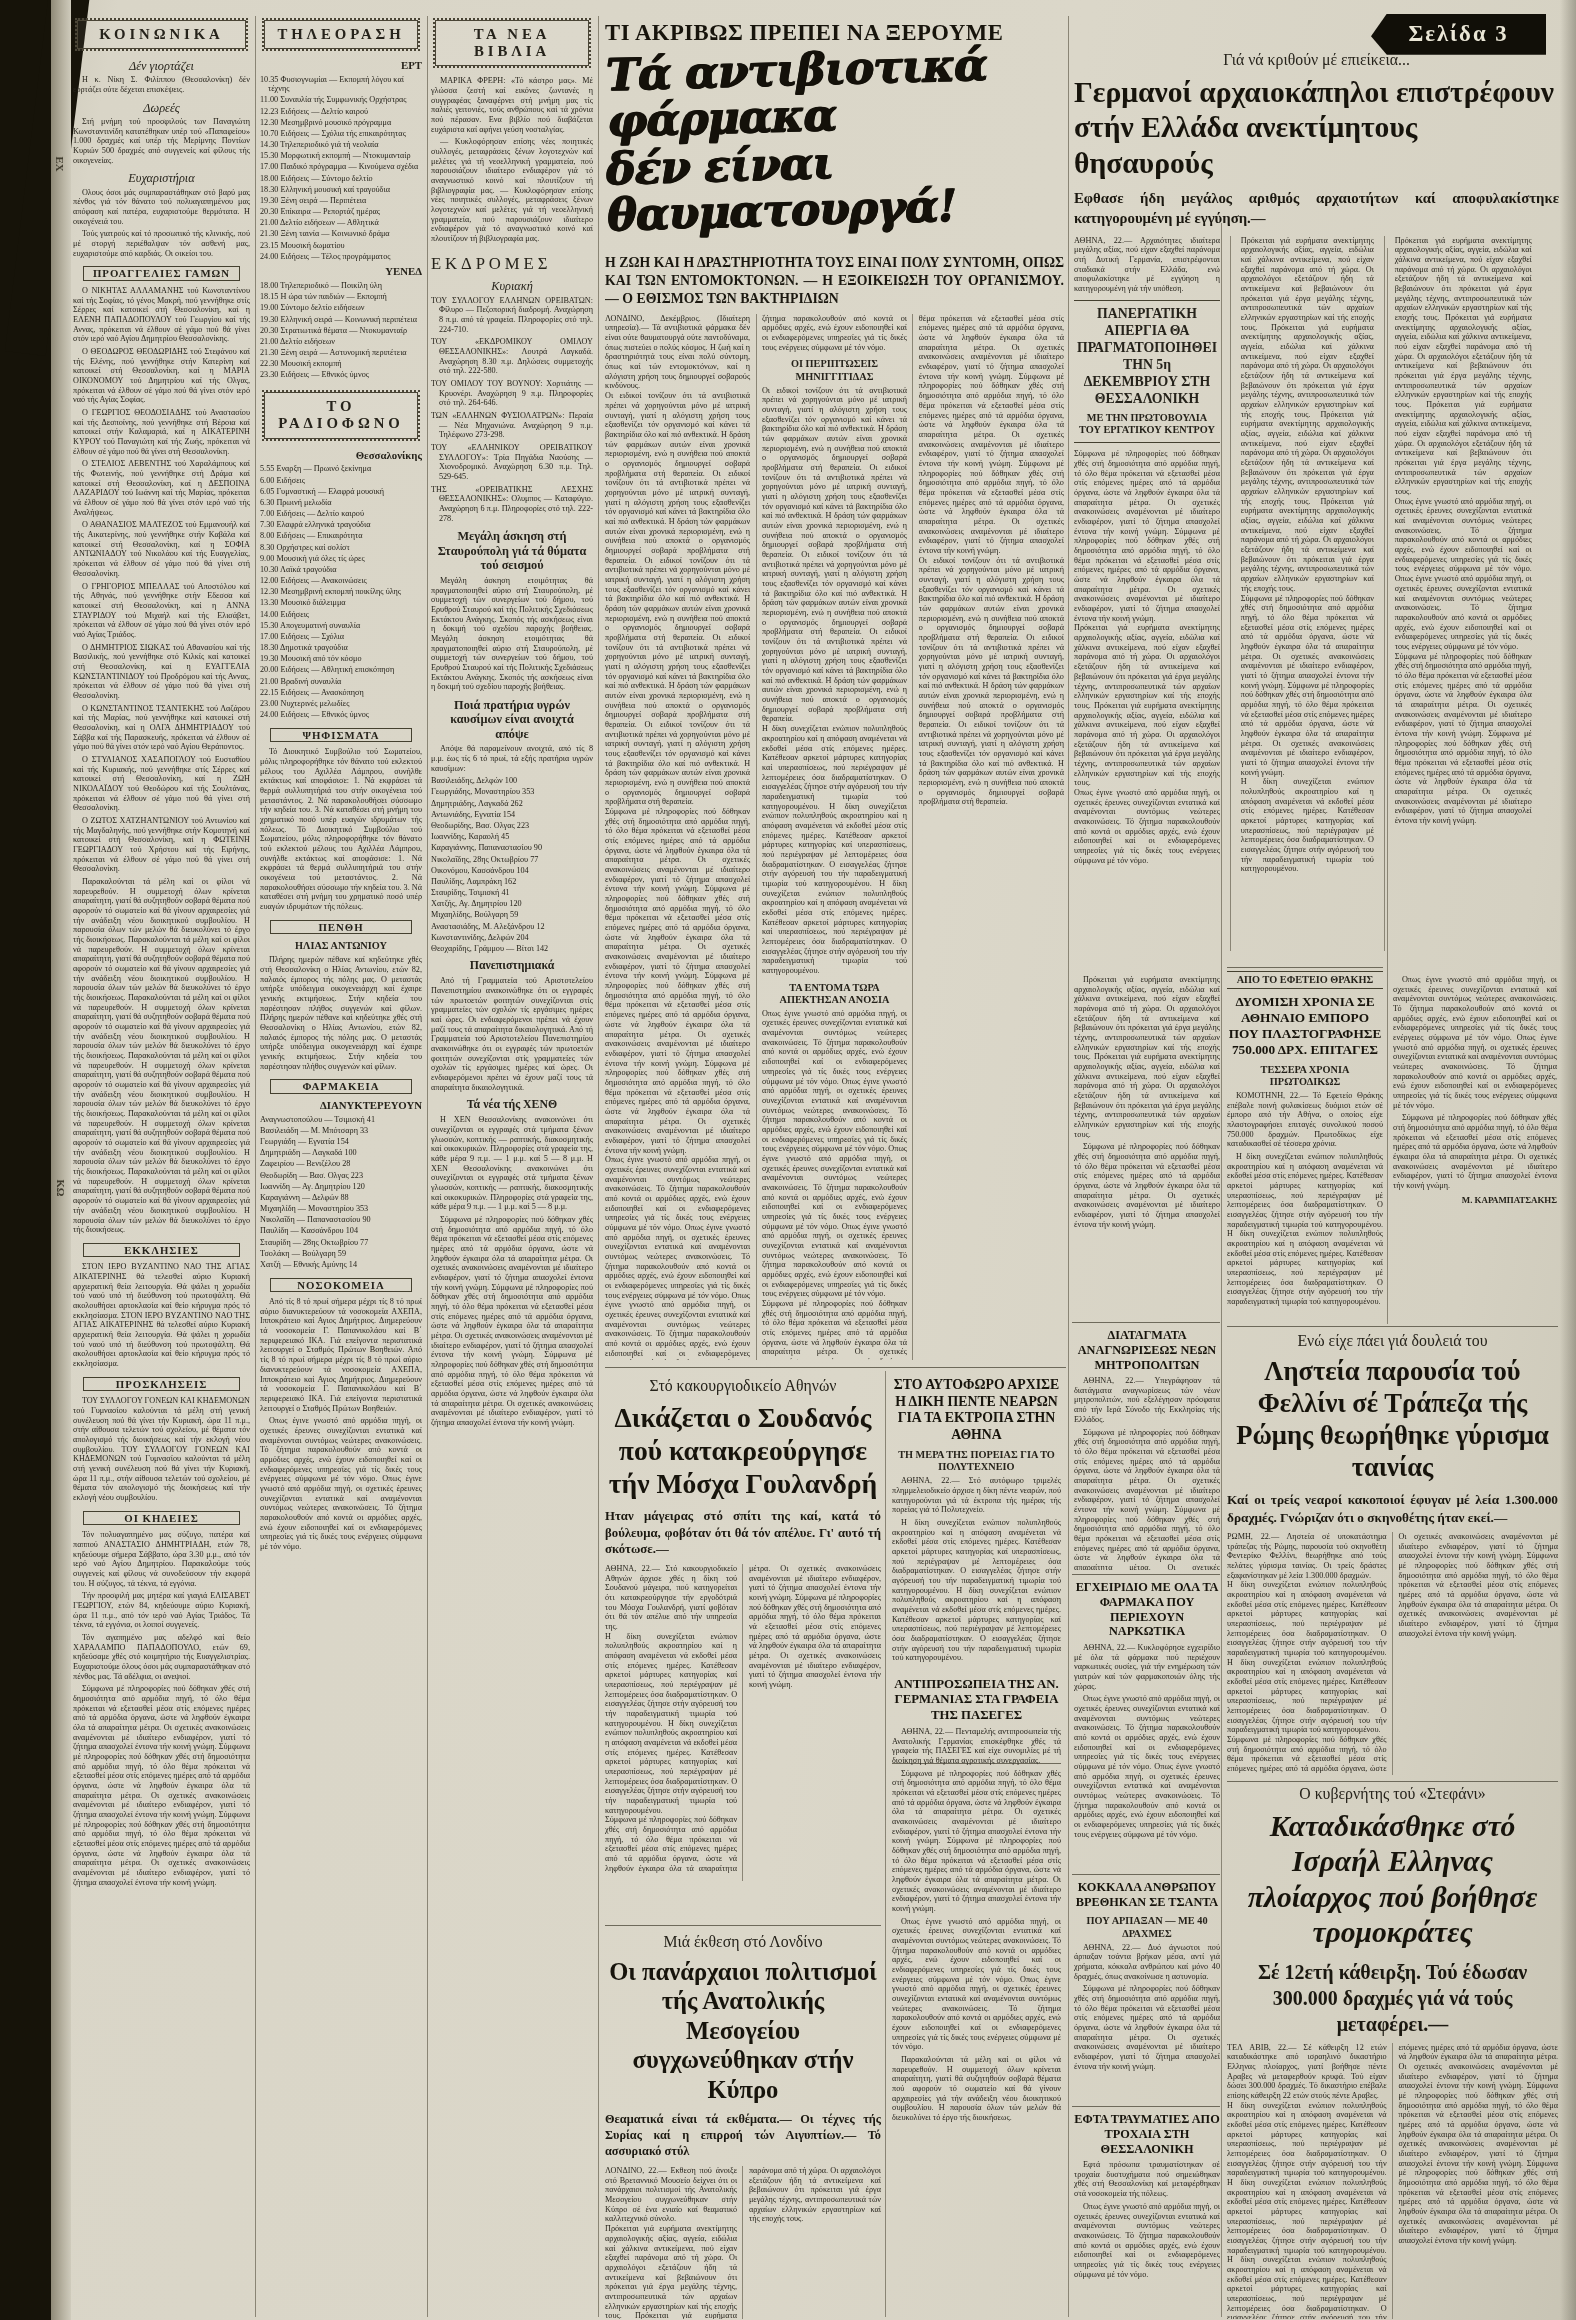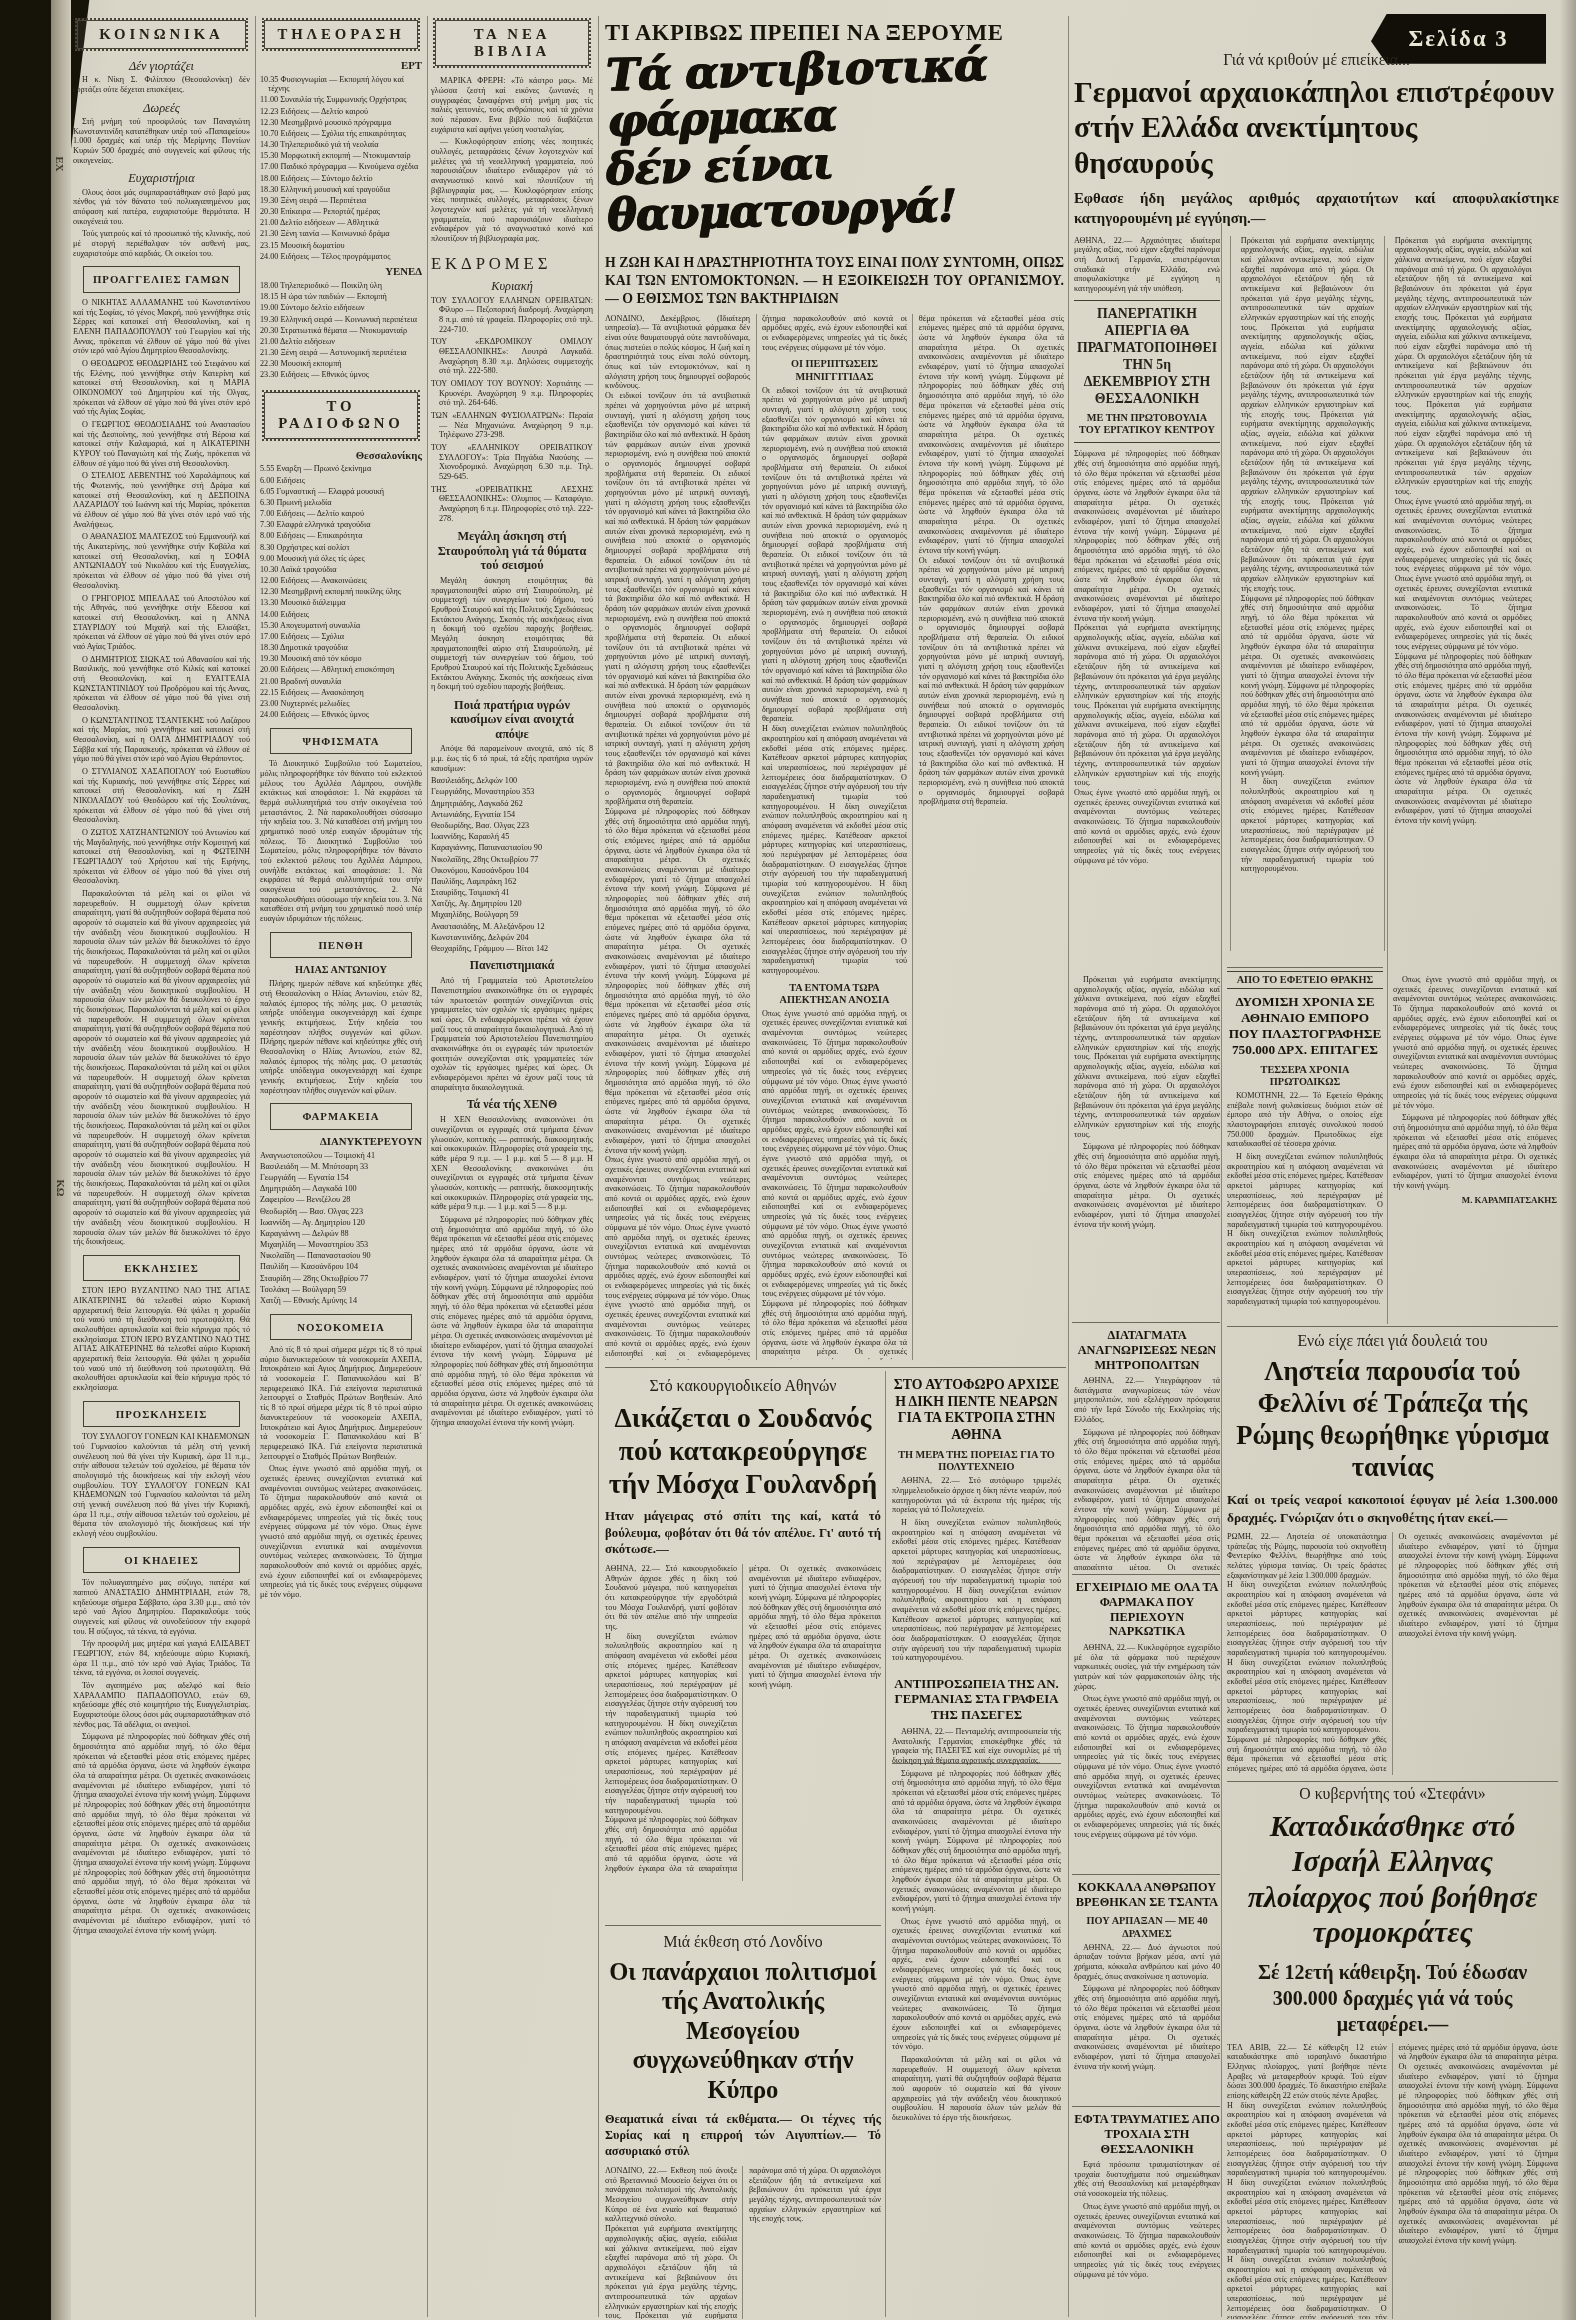--- a/index.html
+++ b/index.html
@@ -13,36 +13,36 @@
 .fold{position:absolute;right:0;top:0;width:15.8px;height:2321px;background:linear-gradient(to right,rgba(0,0,0,0),rgba(70,66,52,.35))}
 .vr{position:absolute;width:1px;background:#8a8575}
 .hr{position:absolute;height:1px;background:#6e6a5b}
 .col{position:absolute;font-size:8.2px;line-height:1.18;text-align:justify;overflow:hidden}
 .t{font-size:8.2px;line-height:1.18;text-align:justify}
 .col p,.t p,p.t{margin:0 0 3px;text-indent:8.9px}
 .pg{text-indent:8.9px;margin-bottom:3px}
 .ll{margin-bottom:1.5px;text-indent:-7.9px;padding-left:7.9px;text-align:left}
 .pe{text-indent:-7.9px;padding-left:7.9px;margin-bottom:3px}
 .ornbox{border:2px dotted #4a4536;box-shadow:inset 0 0 0 1px #4a4536;padding:5.9px 2px;margin:0 2px 7.9px;text-align:center;font-weight:bold;font-size:14.8px;letter-spacing:3.9px;background:rgba(255,255,255,.06)}
-.pillhead{border:1px solid #44402f;margin:7.9px 9.9px 4.9px;padding:6px;text-align:center;font-weight:bold;font-size:10.8px;letter-spacing:1px}
+.pillhead{border:1px solid #44402f;margin:7.9px 9.9px 4.9px;padding:0;text-align:center;font-weight:bold;font-size:10.8px;letter-spacing:1px}
 .cursive-head{font-style:italic;font-weight:normal;text-align:center;font-size:12.3px;margin:5.9px 0 2px}
 .bighead{font-weight:normal;letter-spacing:3.9px;font-size:16.7px;margin:9.9px 0 3.9px}
 .sublabel{font-weight:bold;text-align:right;font-size:10.8px;margin:3.9px 0 3px}
 .subhead{font-weight:bold;text-align:center;font-size:10.3px;margin:5.9px 3.9px 3px;break-inside:avoid}
 .kick{text-align:center;font-size:15.8px;margin-bottom:5.9px}
 .bt{font-weight:bold;text-align:center;line-height:1.2;margin-bottom:3.9px;color:#17140c}
 .rulehead{font-weight:bold;font-size:10.3px;text-align:center;border-top:1px solid #44402f;border-bottom:1px solid #44402f;padding:2px 0;margin-bottom:4.9px}
 .deck{font-weight:bold;font-size:13.8px;line-height:1.3;text-align:justify;margin:7.9px 0 5.9px;color:#1b1810}
 .script-head{font-family:"DejaVu Serif",serif;font-style:italic;font-weight:bold;font-size:44px;line-height:1.05;letter-spacing:-1px;color:#14110a;transform:rotate(-1.6deg);transform-origin:left top;text-shadow:1.4px 0 currentColor,0 1px currentColor,1px 1px currentColor}
 .main-kick{font-weight:bold;font-size:22.7px;letter-spacing:0.5px;color:#17140c;margin-bottom:5.9px}
 .strike{border-top:1px solid #44402f;border-bottom:1px solid #44402f;padding:5.9px 1px;margin:5.9px 0}
 .strike-title{font-weight:bold;font-size:13.8px;text-align:center;line-height:1.22}
 .strike-sub{font-weight:bold;font-size:10.3px;text-align:center;margin-top:4.9px}
 .byline{font-weight:bold;text-align:right;margin-top:3.9px;font-size:8.9px}
-.badge{position:absolute;left:1371px;top:13.8px;width:175px;height:50px;background:#110f08;color:#eae6d6;font-weight:bold;font-size:22.7px;letter-spacing:2px;display:flex;align-items:center;justify-content:center;clip-path:polygon(0 55%,15.8px 0,100% 0,100% 100%,15.8px 100%)}
+.badge{position:absolute;left:1371px;top:13.8px;width:175px;height:41px;background:#110f08;color:#eae6d6;font-weight:bold;font-size:22.7px;letter-spacing:2px;display:flex;align-items:center;justify-content:center;clip-path:polygon(0 55%,15.8px 0,100% 0,100% 100%,15.8px 100%)}
 .body3{column-count:3;column-gap:11.8px;column-rule:1px solid #8a8575;column-fill:auto;font-size:8.2px;line-height:1.18;text-align:justify;overflow:hidden}
 .body2{column-count:2;column-gap:11.8px;column-rule:1px solid #8a8575;column-fill:auto;font-size:8.2px;line-height:1.18;text-align:justify;overflow:hidden}
 .gcols{display:flex;gap:0;margin-top:7.9px}
 .gcol{overflow:hidden;font-size:8.2px;line-height:1.18;text-align:justify}
 .gcol+.gcol{border-left:1px solid #8a8575;padding-left:9.9px;margin-left:9.9px}
 .blk{position:absolute;overflow:hidden}
 </style>
 </head>
 <body>
 

